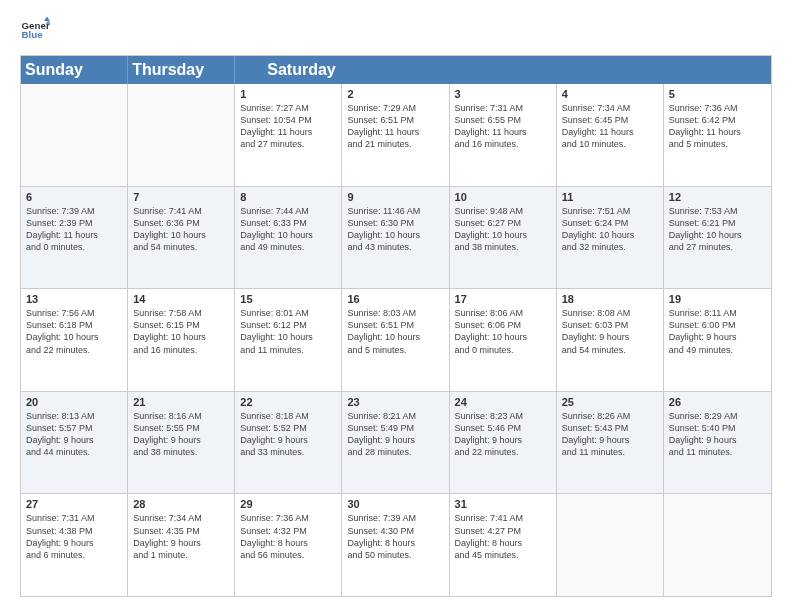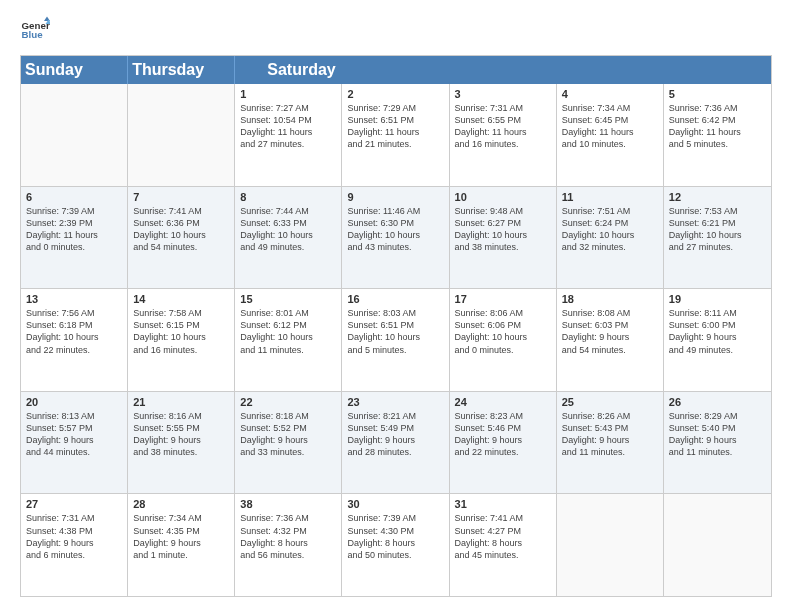--- a/index.html
+++ b/index.html
@@ -334,21 +334,21 @@
             <div class="cell-line">and 6 minutes.</div>
           </div>
           <div class="cal-cell">
             <div class="day-num">28</div>
             <div class="cell-line">Sunrise: 7:34 AM</div>
             <div class="cell-line">Sunset: 4:35 PM</div>
             <div class="cell-line">Daylight: 9 hours</div>
             <div class="cell-line">and 1 minute.</div>
           </div>
           <div class="cal-cell">
-            <div class="day-num">38</div>
+            <div class="day-num">29</div>
             <div class="cell-line">Sunrise: 7:36 AM</div>
             <div class="cell-line">Sunset: 4:32 PM</div>
             <div class="cell-line">Daylight: 8 hours</div>
             <div class="cell-line">and 56 minutes.</div>
           </div>
           <div class="cal-cell">
             <div class="day-num">30</div>
             <div class="cell-line">Sunrise: 7:39 AM</div>
             <div class="cell-line">Sunset: 4:30 PM</div>
             <div class="cell-line">Daylight: 8 hours</div>

